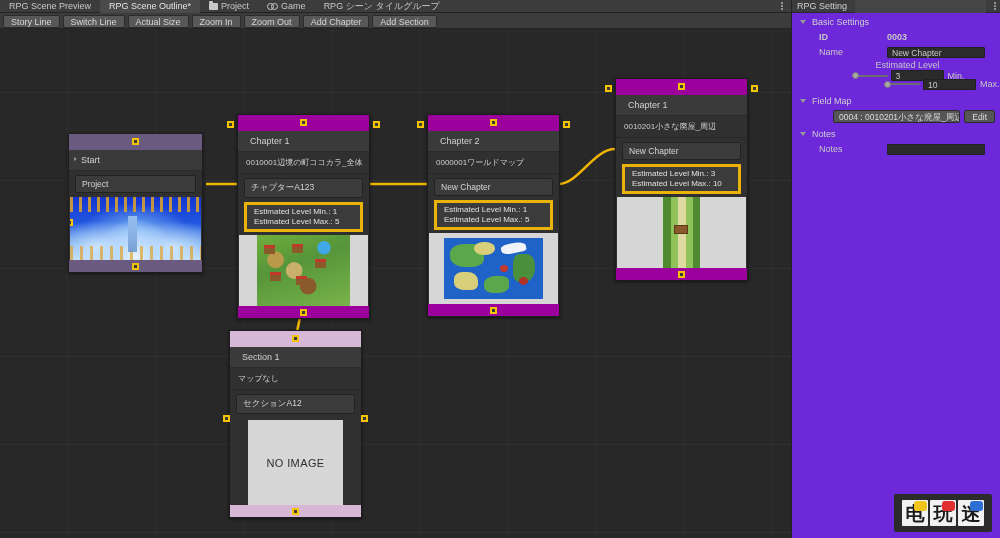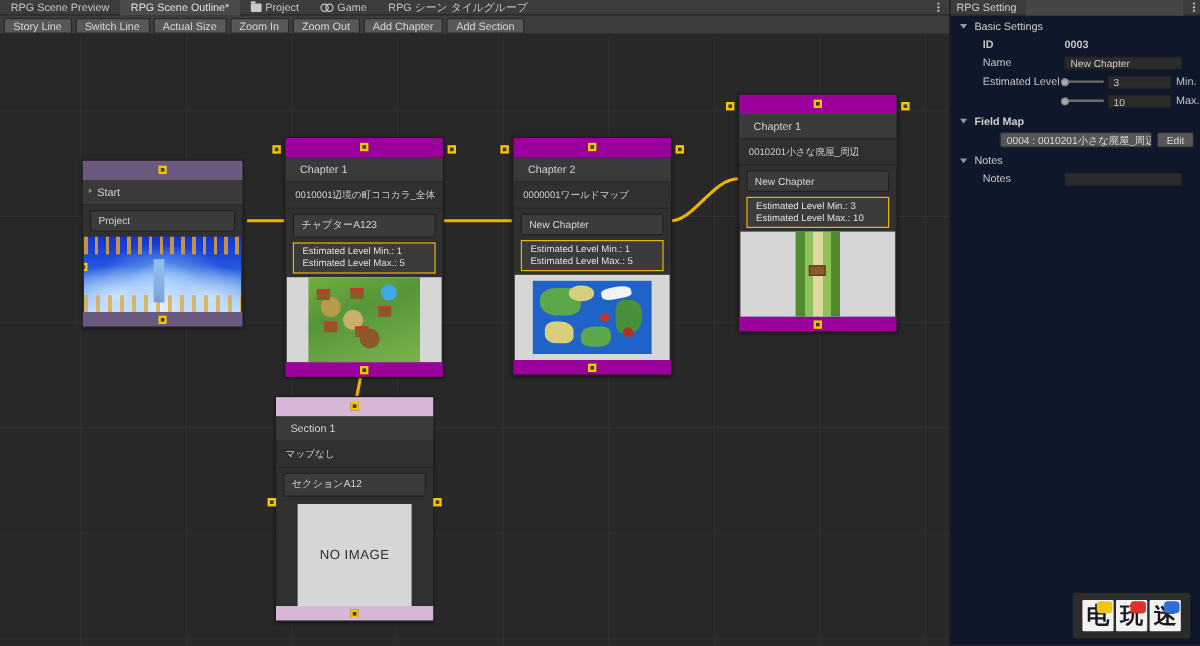--- a/index.html
+++ b/index.html
@@ -130,21 +130,21 @@
     margin: 4px 6px;
     background: #3b3b3b;
     border: 1px solid #222;
     border-radius: 2px;
     font-size: 8.5px; color: #d5d5d5;
     padding: 3px 0 3px 6px;
   }
   .node-levels {
     margin: 2px 6px 3px 6px;
     background: #3b3b3b;
-    border: 1px solid #eab308;
+    border: 3px solid #eab308;
     font-size: 8px; color: #e0e0e0;
     padding: 2px 0 2px 7px;
     line-height: 10px;
   }
   .node-thumb {
     margin: 0; height: 66px; background: #d6d6d6;
     display:flex; align-items:center; justify-content:center;
     position: relative; overflow: hidden;
   }
   .thumb-inner { width: 100%; height: 100%; }
@@ -154,21 +154,21 @@
   }
 
   
   .hdr-start { background: #6b5a80; }
   .hdr-chapter { background: #9c009c; }
   .hdr-section { background: #d6b8d6; }
 
   
   #inspector {
     position: absolute; left: 791px; top: 0; width: 209px; height: 538px;
-    background: #0f172a;
+    background: #6d28d9;
     border-left: 1px solid #232323;
     font-size: 9px; color: #c8c8c8;
   }
   #insp-hdr {
     height: 13px; background: #3c3c3c; display:flex; align-items:center;
     border-bottom: 1px solid #2b2b2b; position: relative;
   }
   #insp-hdr .lbl { padding-left:5px; font-size:9px; color:#d0d0d0; }
   #insp-hdr .tabfill {
     position:absolute; left:63px; top:0; right:14px; height:13px;
@@ -461,21 +461,21 @@
     <div class="row" style="height:15px;font-weight:bold;">
       <span class="rlbl">ID</span>
       <span class="rval">0003</span>
     </div>
 
     <div class="row" style="height:16px;">
       <span class="rlbl">Name</span>
       <span class="ifield" style="width:98px;">New Chapter</span>
     </div>
 
-    <div class="row" style="height:16px;">
+    <div class="row" style="height:16px;flex-direction:column;">
       <span class="rlbl">Estimated Level</span>
       <span class="slider-wrap">
         <span class="sld">
           <span class="track"></span>
           <span class="knob"></span>
         </span>
         <span class="ifield" style="width:53px;margin-left:3px;">3</span>
         <span class="minmax">Min.</span>
       </span>
     </div>
@@ -485,21 +485,21 @@
       <span class="slider-wrap">
         <span class="sld">
           <span class="track"></span>
           <span class="knob"></span>
         </span>
         <span class="ifield" style="width:53px;margin-left:3px;">10</span>
         <span class="minmax">Max.</span>
       </span>
     </div>
 
-    <div class="foldout" style="margin-top:2px;font-weight:bold;">
+    <div class="foldout" style="margin-top:2px;">
       <span class="tri"></span>
       <span class="ftxt">Field Map</span>
     </div>
     <div class="fm-row">
       <span class="fm-field">0004 : 0010201小さな廃屋_周辺</span>
       <span class="fm-edit">Edit</span>
     </div>
 
     <div class="foldout" style="margin-top:2px;">
       <span class="tri"></span>

